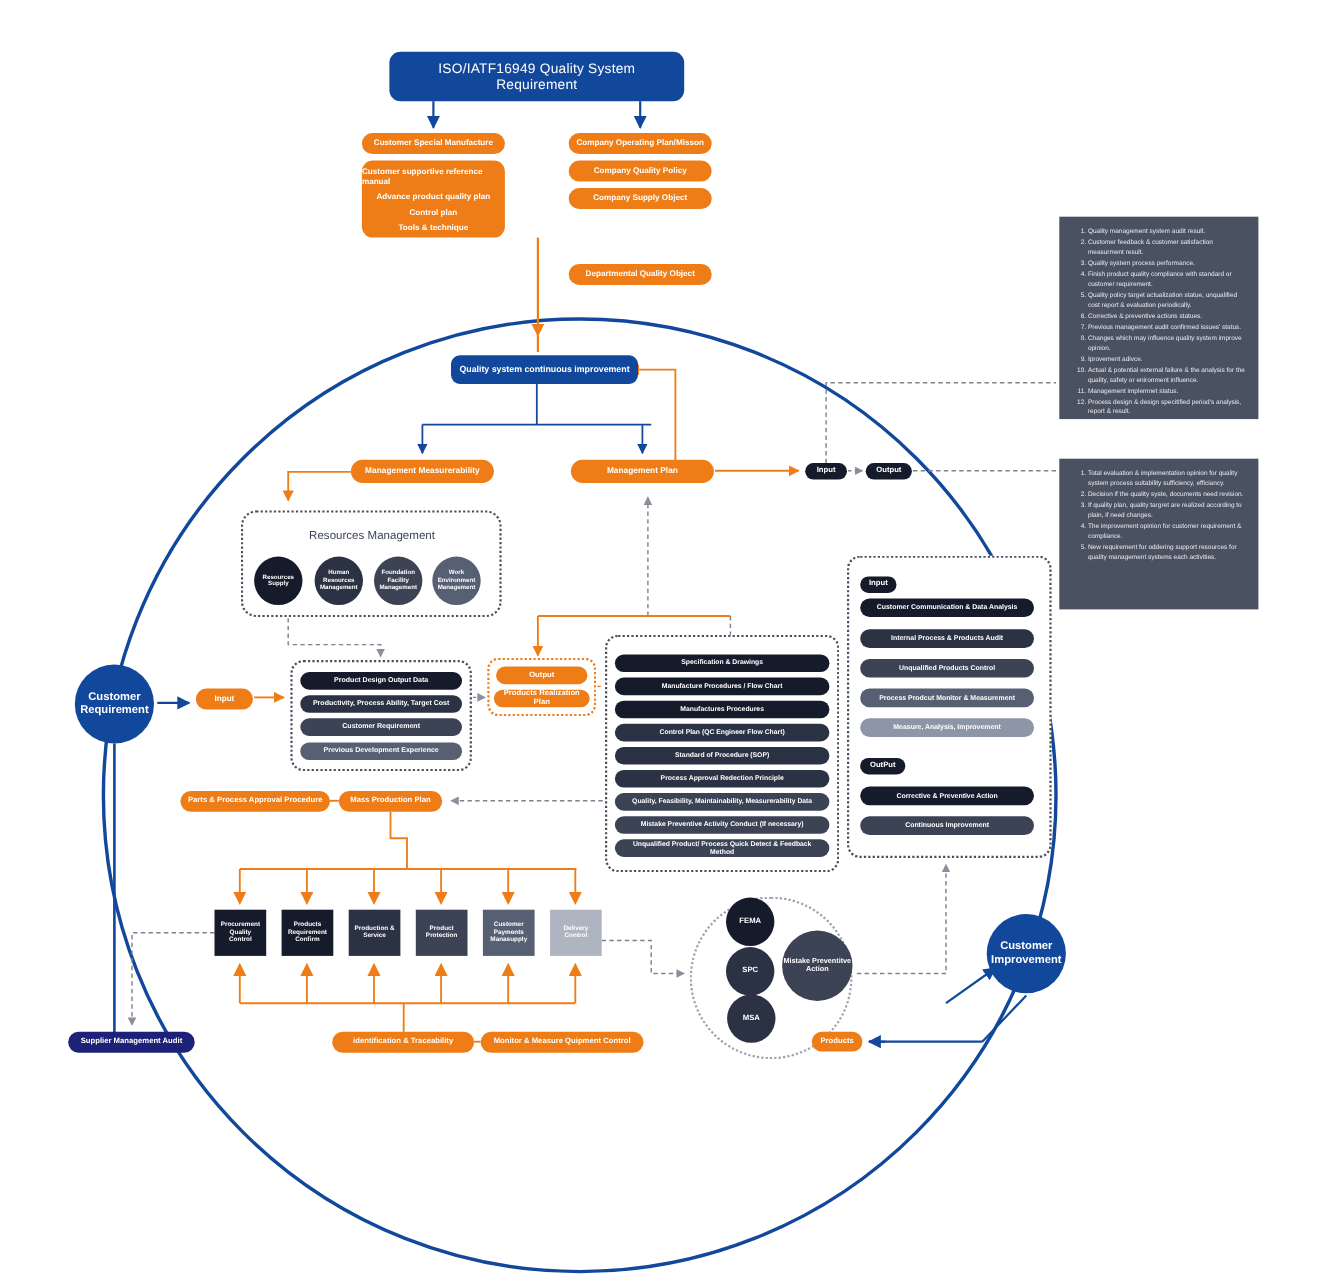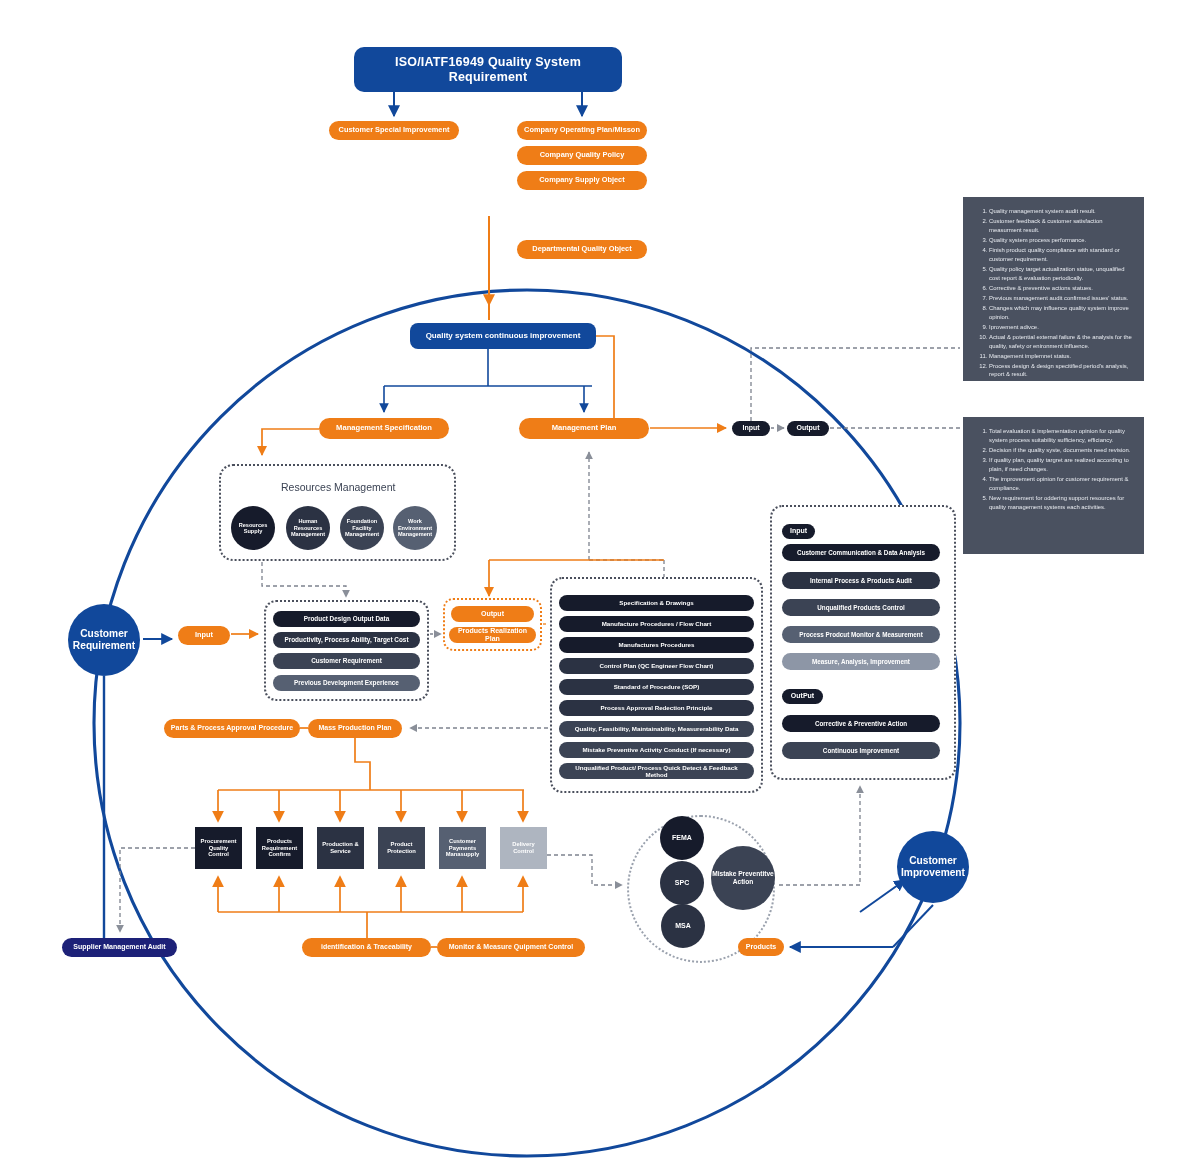--- a/index.html
+++ b/index.html
@@ -25,34 +25,34 @@
   .dark1{background:#161b2b;}
   .dark2{background:#2b3243;}
   .dark3{background:#3b4354;}
   .dark4{background:#566072;}
   .dark5{background:#8d96a6;}
   .dark6{background:#aeb5c0;}
 
   
   #title-box{
     left:354px;top:47px;width:268px;height:45px;border-radius:10px;
-    background:#11489b;font-size:12.5px;font-weight:bold;letter-spacing:.2px;
+    background:#11489b;font-size:12.5px;font-weight:normal;letter-spacing:.2px;
   }
 
   
   #cust-special{left:329px;top:121px;width:130px;height:19px;font-size:7.4px;font-weight:bold;}
   #cust-manual-box{
     left:329px;top:146px;width:130px;height:70px;border-radius:10px;background:#ef7d17;
     display:flex;flex-direction:column;align-items:center;justify-content:center;gap:5px;
     color:#fff;font-size:7.4px;font-weight:bold;position:absolute;box-sizing:border-box;
   }
   .copill{left:517px;width:130px;height:19px;font-size:7.4px;font-weight:bold;}
 
   
-  #qscimp{left:410px;top:323px;width:186px;height:26px;border-radius:8px;background:#11489b;font-size:8px;font-weight:bold;}
+  #qscimp{left:410px;top:323px;width:170px;height:26px;border-radius:8px;background:#11489b;font-size:8px;font-weight:bold;}
   #mgmt-resp{left:319px;top:418px;width:130px;height:21px;font-size:7.6px;font-weight:bold;}
   #mgmt-audit{left:519px;top:418px;width:130px;height:21px;font-size:7.6px;font-weight:bold;}
   #io-input{left:732px;top:421px;width:38px;height:15px;background:#161b2b;font-size:7px;font-weight:bold;border-radius:999px;}
   #io-output{left:787px;top:421px;width:42px;height:15px;background:#161b2b;font-size:7px;font-weight:bold;border-radius:999px;}
 
   
   #res-group{
     left:219px;top:464px;width:237px;height:97px;border:2.2px dotted #4a4f5c;border-radius:14px;
     background:#fff;position:absolute;box-sizing:border-box;
   }
@@ -212,29 +212,35 @@
     <path d="M779,885 L860,885 L860,786" stroke="#7d838e" stroke-width="1.3" fill="none" stroke-dasharray="4,3" marker-end="url(#ar-gray)"></path>
 
     <path d="M790,947 L893,947" stroke="#11489b" stroke-width="2" fill="none"></path>
     <path d="M805,947 L790,947" stroke="#11489b" stroke-width="2" fill="none" marker-end="url(#ar-navy)"></path>
     <path d="M893,947 L933,905" stroke="#11489b" stroke-width="2" fill="none"></path>
     <path d="M860,912 L905,880" stroke="#11489b" stroke-width="2" fill="none" marker-end="url(#ar-navy)"></path>
   </svg>
 
   <div class="pill" id="title-box">ISO/IATF16949 Quality System Requirement</div>
 
-  <div class="pill orange" id="cust-special">Customer Special Improvement</div>
+  <div class="pill orange" id="cust-special">Customer Special Manufacture</div>
+  <div id="cust-manual-box">
+    <div>Customer supportive reference manual</div>
+    <div>Advance product quality plan</div>
+    <div>Control plan</div>
+    <div>Tools &amp; technique</div>
+  </div>
 
   <div class="pill orange copill" style="top:121px;">Company Operating Plan/Misson</div>
   <div class="pill orange copill" style="top:146px;">Company Quality Policy</div>
   <div class="pill orange copill" style="top:171px;">Company Supply Object</div>
   <div class="pill orange copill" style="top:196px;margin-top:44px;">Departmental Quality Object</div>
 
   <div class="pill" id="qscimp">Quality system continuous improvement</div>
-  <div class="pill orange" id="mgmt-resp">Management Specification</div>
+  <div class="pill orange" id="mgmt-resp">Management Measurerability</div>
   <div class="pill orange" id="mgmt-audit">Management Plan</div>
   <div class="pill" id="io-input">Input</div>
   <div class="pill" id="io-output">Output</div>
 
   <div id="res-group"></div>
   <div id="res-title">Resources Management</div>
   <div class="circle dark1 rescirc" style="left:231px;">Resources Supply</div>
   <div class="circle dark2 rescirc" style="left:286px;">Human Resources Management</div>
   <div class="circle dark3 rescirc" style="left:340px;">Foundation Facility Management</div>
   <div class="circle dark4 rescirc" style="left:393px;">Work Environment Management</div>

